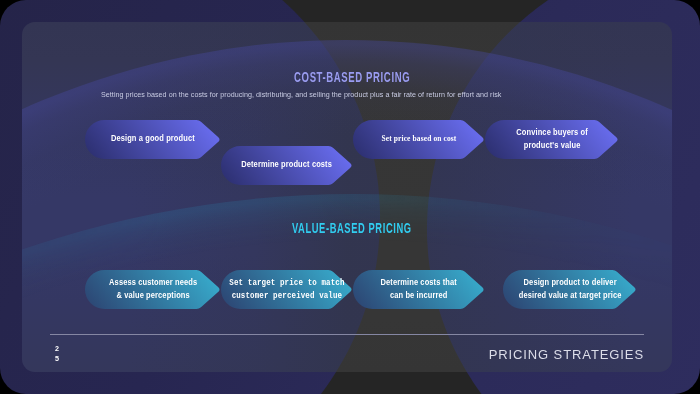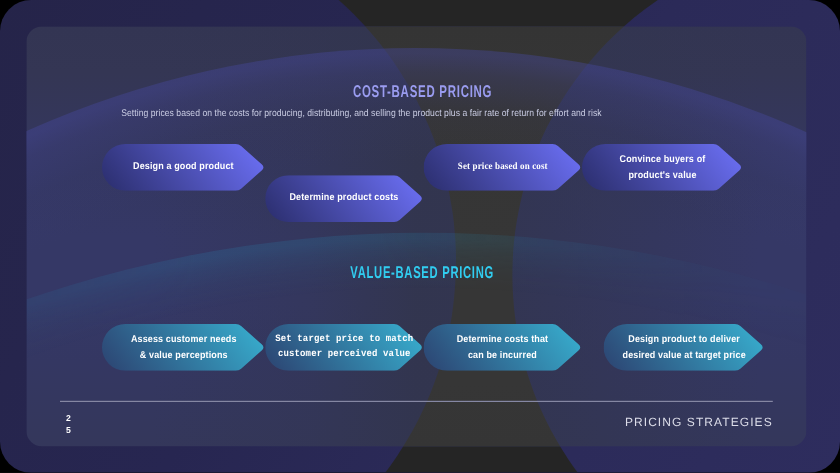--- a/index.html
+++ b/index.html
@@ -53,21 +53,21 @@
 
   .chev{position:absolute;height:39px;color:#fff;font-weight:bold;
         font-size:8.2px;line-height:12.2px;letter-spacing:.12px;
         display:flex;align-items:center;justify-content:center;text-align:center;}
   .chev span{position:relative;z-index:2;white-space:pre-line;display:inline-block;
         transform:scaleX(.915);}
 
   #divider{position:absolute;left:50px;top:334px;width:594px;height:1px;background:#8587a3;}
   #pageno{position:absolute;left:55px;top:344px;color:#fff;font-size:7.2px;
           font-weight:bold;line-height:9.5px;}
-  #footer{position:absolute;right:56px;top:347px;color:#dcdde9;font-size:10px;letter-spacing:.9px;}
+  #footer{position:absolute;right:56px;top:347px;color:#dcdde9;font-size:13px;letter-spacing:.9px;}
 </style>
 </head>
 <body>
 
 <div id="slide">
   <div id="bgbase"></div>
 
   <svg id="bowtieOuter" width="700" height="394" viewBox="0 0 700 394">
     <defs>
       <mask id="btmask">

